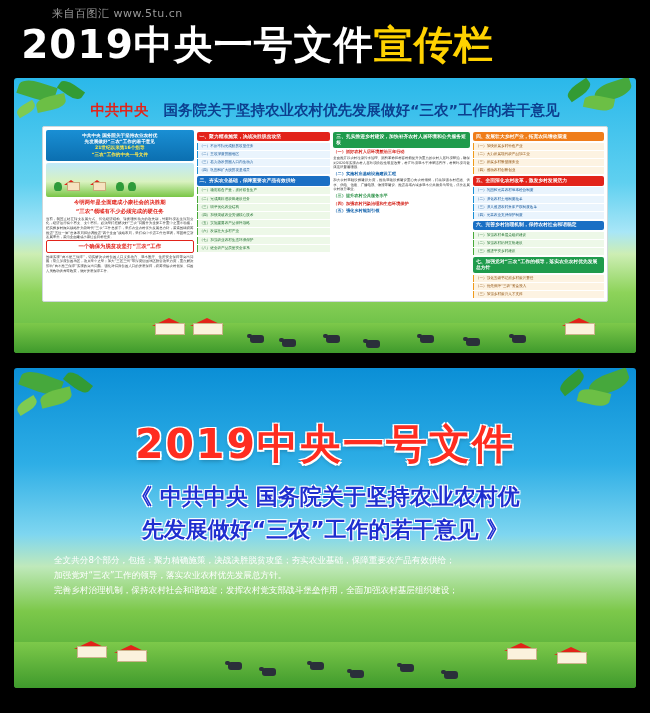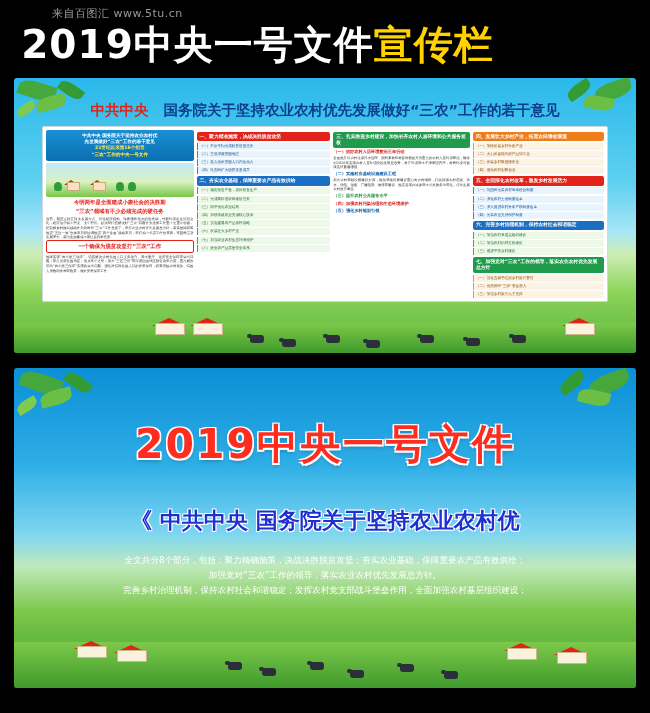--- a/index.html
+++ b/index.html
@@ -310,28 +310,27 @@
     width: 100%;
     text-align: center;
     font-size: 22px;
     font-weight: bold;
     line-height: 33px;
     color: #1f2fd0;
     white-space: nowrap;
     text-shadow:
       -1px -1px 0 #fff, 1px -1px 0 #fff,
       -1px 1px 0 #fff, 1px 1px 0 #fff;
-    margin-top: 24px;
   }
   .b2-body {
     position: absolute;
     top: 185px;
     left: 40px;
     width: 542px;
-    text-align: center;
+    text-align: left;
     color: #ffffff;
     font-size: 8.6px;
     line-height: 15px;
   }
   .b2-body .line {
     white-space: nowrap;
   }
 </style>
 </head>
 <body>
@@ -476,20 +475,21 @@
     <div class="leaf-cluster" style="top:0;right:0;">
       <div class="leaf" style="width:42px;height:18px;top:6px;right:6px;transform:rotate(-20deg);"></div>
       <div class="leaf" style="width:32px;height:15px;top:22px;right:26px;transform:rotate(14deg);background:#6cbf45;"></div>
       <div class="leaf" style="width:28px;height:13px;top:8px;right:50px;transform:rotate(-38deg);background:#339b34;"></div>
     </div>
 
     <div class="b2-title">2019中央一号文件</div>
 
     <div class="b2-sub">
       <div>《 中共中央 国务院关于坚持农业农村优</div>
+      <div class="l2">先发展做好“三农”工作的若干意见 》</div>
     </div>
 
     <div class="b2-body">
       <div class="line">全文共分8个部分，包括：聚力精确施策，决战决胜脱贫攻坚；夯实农业基础，保障重要农产品有效供给；</div>
       <div class="line">加强党对“三农”工作的领导，落实农业农村优先发展总方针。</div>
       <div class="line">完善乡村治理机制，保持农村社会和谐稳定；发挥农村党支部战斗堡垒作用，全面加强农村基层组织建设；</div>
     </div>
 
     <div class="scenery" style="height:78px;">
       <div class="field" style="height:46px;"></div>

